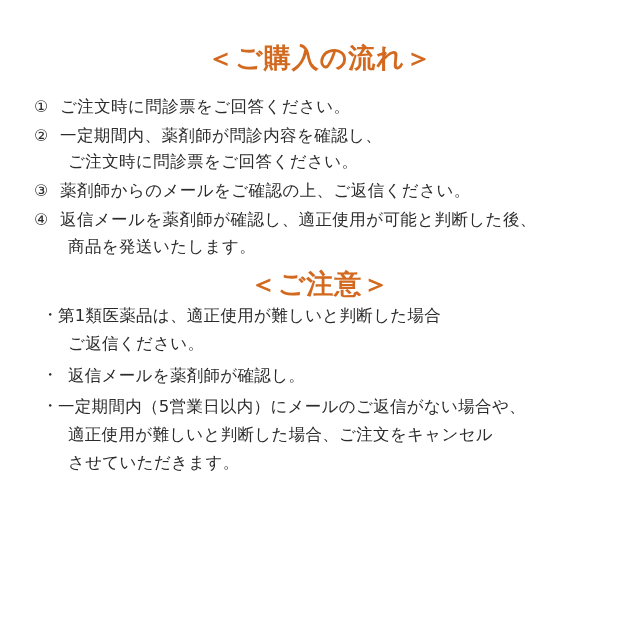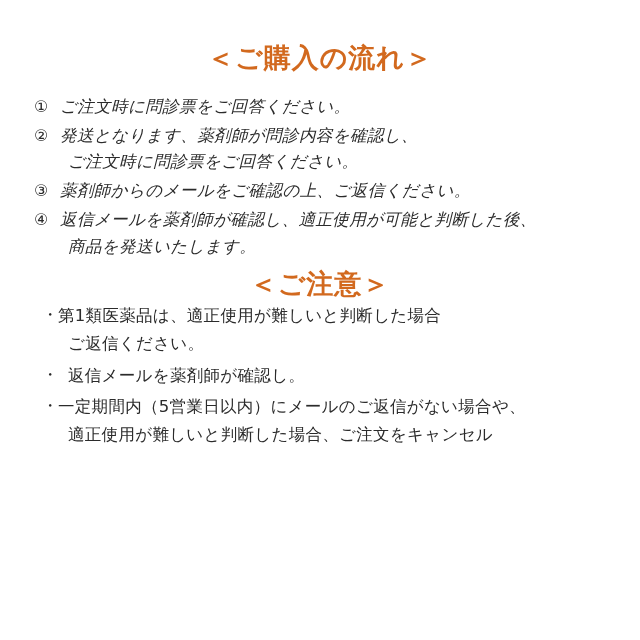--- a/index.html
+++ b/index.html
@@ -53,21 +53,20 @@
     letter-spacing: 0.4px;
   }
   .step-num {
     flex: 0 0 auto;
     width: 26px;
     font-size: 16px;
     line-height: 1.62;
   }
   .step-body {
     flex: 1 1 auto;
-    font-style: italic;
   }
   .step-line {
     display: block;
     white-space: nowrap;
   }
   .step-line.indent {
     padding-left: 8px;
   }
 
   .notes {
@@ -112,21 +111,21 @@
     <li class="step">
       <span class="step-num">①</span>
       <span class="step-body">
         <span class="step-line">ご注文時に問診票をご回答ください。</span>
       </span>
     </li>
 
     <li class="step">
       <span class="step-num">②</span>
       <span class="step-body">
-        <span class="step-line">発送となります、薬剤師が問診内容を確認し、</span>
+        <span class="step-line">一定期間内、薬剤師が問診内容を確認し、</span>
         <span class="step-line indent">ご注文時に問診票をご回答ください。</span>
       </span>
     </li>
 
     <li class="step">
       <span class="step-num">③</span>
       <span class="step-body">
         <span class="step-line">薬剤師からのメールをご確認の上、ご返信ください。</span>
       </span>
     </li>
@@ -158,18 +157,19 @@
       <span class="note-body">
         <span class="note-line indent">返信メールを薬剤師が確認し。</span>
       </span>
     </li>
 
     <li class="note">
       <span class="note-bullet">・</span>
       <span class="note-body">
         <span class="note-line">一定期間内（5営業日以内）にメールのご返信がない場合や、</span>
         <span class="note-line indent">適正使用が難しいと判断した場合、ご注文をキャンセル</span>
+        <span class="note-line indent">させていただきます。</span>
       </span>
     </li>
 
   </ul>
 
 </div>
 
 </body></html>

